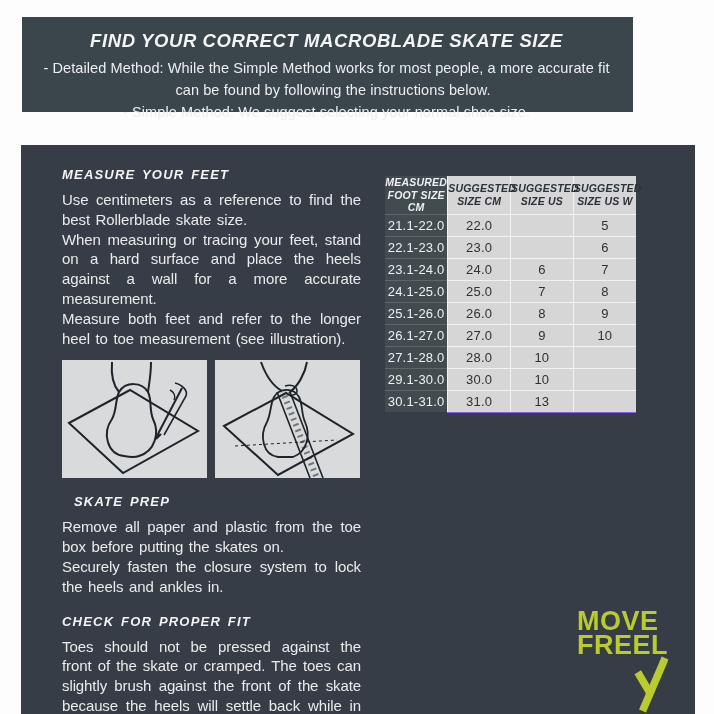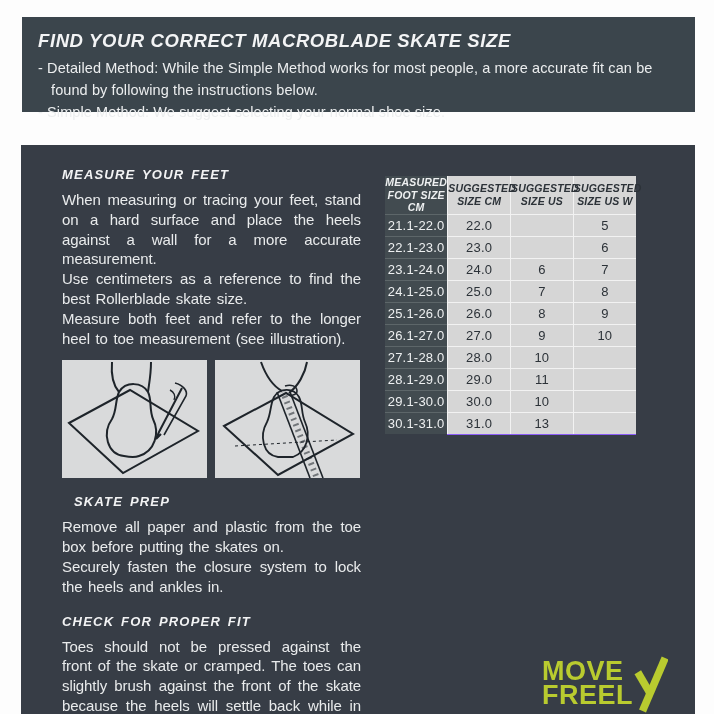--- a/index.html
+++ b/index.html
@@ -2,22 +2,22 @@
 <html><head>
 <meta charset="utf-8">
 <style>
   html,body{margin:0;padding:0;background:#ffffff;}
   .page{
     position:relative;width:714px;height:714px;background:#fdfdfd;overflow:hidden;
     font-family:"Liberation Sans",sans-serif;
   }
   
   .intro{
-    position:absolute;left:22px;top:17px;width:673px;height:95px;
-    background:#3b454c;box-sizing:border-box;padding:13px 18px 0 16px;color:#eef0f1;
+    position:absolute;left:22px;top:17px;width:611px;height:95px;
+    background:#3b454c;box-sizing:border-box;padding:13px 18px 0 16px;color:#eef0f1;text-align:center;
   }
   .intro h1{
     margin:0 0 6px 0;font-size:18.5px;font-style:italic;font-weight:bold;
     letter-spacing:.6px;color:#f3f4f5;
   }
   .intro p{
     margin:0;font-size:14.5px;line-height:1.5;letter-spacing:.1px;
     padding-left:13px;text-indent:-13px;color:#eceeef;
   }
   
@@ -46,21 +46,21 @@
     height:34px;font-size:10.5px;font-style:italic;font-weight:bold;
     line-height:1.2;letter-spacing:.2px;
   }
   th.dark,td.dark{background:#424b50;color:#eef0f1;}
   th.light,td.light{background:#d6d6d6;color:#2c3238;border-left:1px solid #f2f2f2;}
   table.size td{height:21px;font-size:13px;letter-spacing:.2px;margin-left:31px;}
   td.dark{border-top:1px solid #5d6669;}
   td.light{border-top:1px solid #f2f2f2;}
   tr:last-child td.light{border-bottom:1px solid #8b5cf6;}
   
-  .logo{position:absolute;right:27px;bottom:8px;display:flex;align-items:flex-end;}
+  .logo{position:absolute;right:27px;bottom:8px;display:flex;align-items:flex-end;flex-direction:column;}
   .logo-text{
     display:flex;flex-direction:column;align-items:flex-start;
     font-weight:bold;font-size:27px;line-height:.84;letter-spacing:.5px;
     transform:scaleY(1.04);transform-origin:bottom left;
   }
   .logo-y{margin-left:1px;margin-bottom:-7px;}
 </style>
 </head>
 <body>
 
@@ -69,22 +69,22 @@
   <header class="intro">
     <h1>FIND YOUR CORRECT MACROBLADE SKATE SIZE</h1>
     <p>- Detailed Method: While the Simple Method works for most people, a more accurate fit can be found by following the instructions below.</p>
     <p>- Simple Method: We suggest selecting your normal shoe size.</p>
   </header>
 
   <section class="panel">
 
     <div class="left-col">
       <h2>MEASURE YOUR FEET</h2>
+      <p>Use centimeters as a reference to find the best Rollerblade skate size.</p>
       <p>When measuring or tracing your feet, stand on a hard surface and place the heels against a wall for a more accurate measurement.</p>
-      <p>Use centimeters as a reference to find the best Rollerblade skate size.</p>
       <p>Measure both feet and refer to the longer heel to toe measurement (see illustration).</p>
 
       <div class="illos">
         <div class="illo">
           <svg width="145" height="118" viewBox="0 0 145 118" fill="none" stroke="#1e242a" stroke-width="2">
             <polygon points="7,63 68,30 136,71 61,113"></polygon>
             <path d="M50,2 C49,14 51,25 57,32"></path>
             <path d="M89,2 C89,15 87,24 86,32"></path>
             <path d="M62,96 C45,94 40,73 50,59 C55,50 53,41 57,32 C64,21 80,22 86,32 C90,40 87,49 91,59 C98,73 93,91 77,96 C72,98 67,97 62,96 Z"></path>
             <path d="M120,28 L97,72 L94,79 L99,74"></path>
@@ -175,26 +175,20 @@
               <td class="light">9</td>
               <td class="light">10</td>
             </tr>
             <tr>
               <td class="dark">27.1-28.0</td>
               <td class="light">28.0</td>
               <td class="light">10</td>
               <td class="light"></td>
             </tr>
             <tr>
-              <td class="dark">28.1-29.0</td>
-              <td class="light">29.0</td>
-              <td class="light">11</td>
-              <td class="light"></td>
-            </tr>
-            <tr>
               <td class="dark">29.1-30.0</td>
               <td class="light">30.0</td>
               <td class="light">10</td>
               <td class="light"></td>
             </tr>
             <tr>
               <td class="dark">30.1-31.0</td>
               <td class="light">31.0</td>
               <td class="light">13</td>
               <td class="light"></td>

